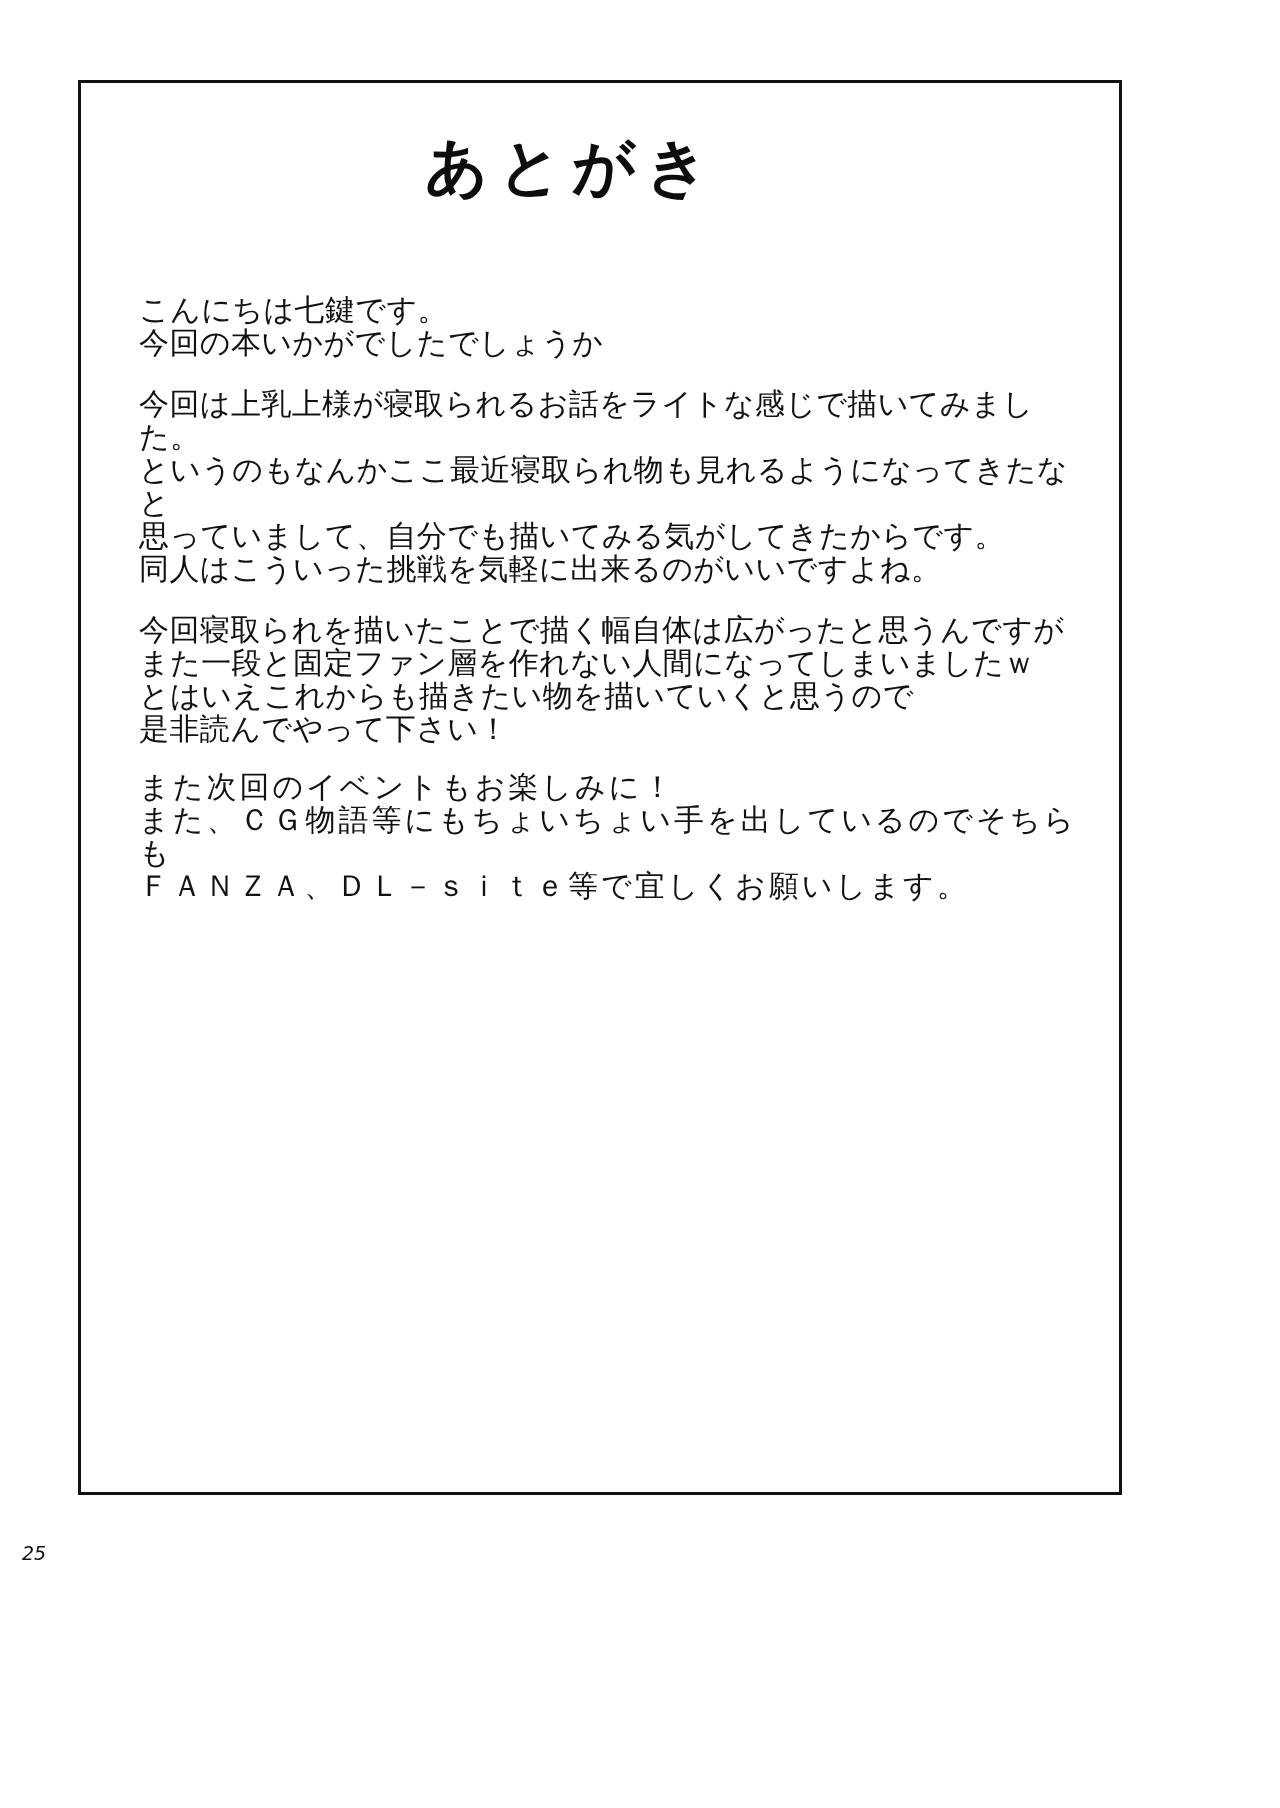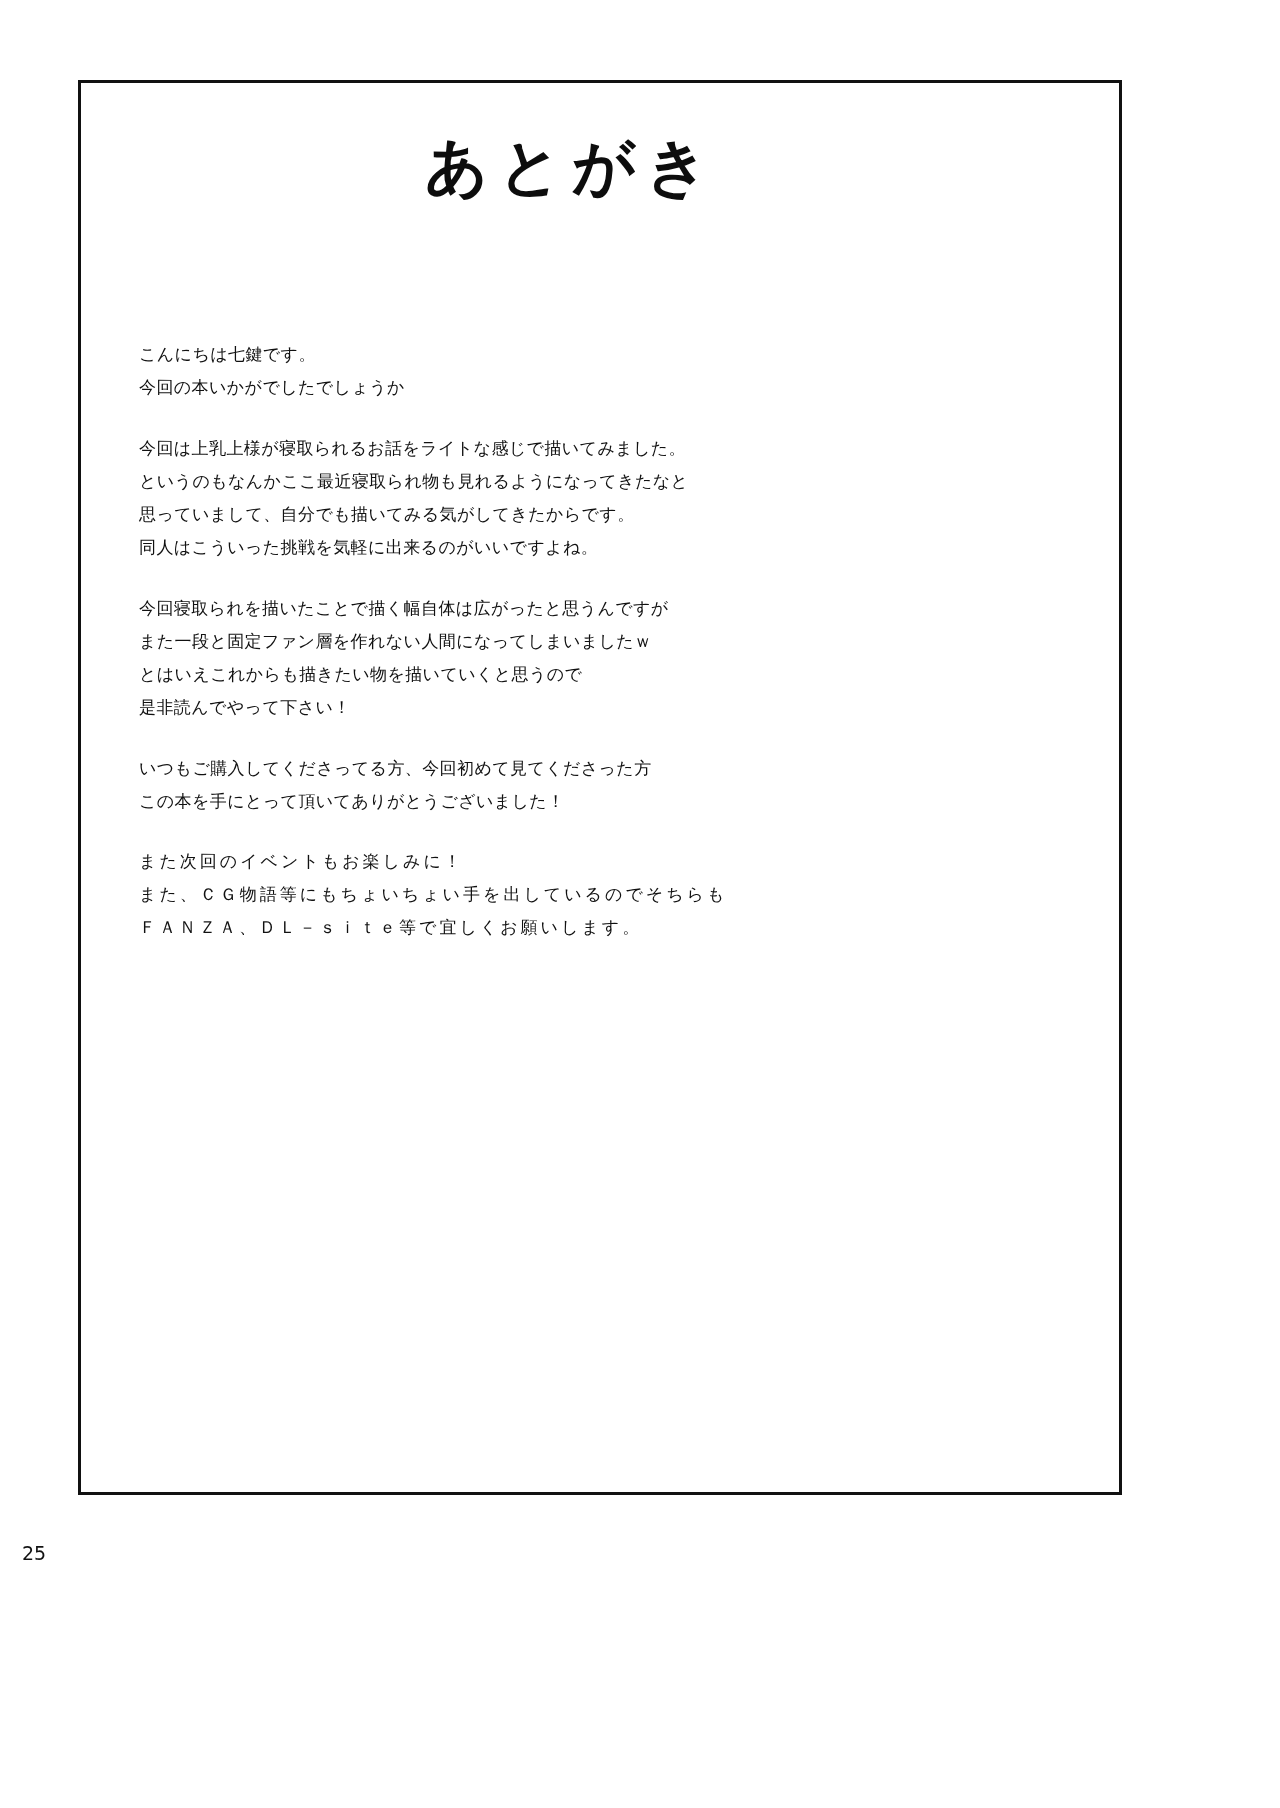--- a/index.html
+++ b/index.html
@@ -45,25 +45,24 @@
     color: #0d0d0d;
     font-family: "DejaVu Sans", sans-serif;
     transform: translateX(-28px);
   }
   .body-text {
     position: absolute;
     left: 58px;
     top: 210px;
     right: 40px;
     color: #111111;
-    font-size: 17px;
+    font-size: 30px;
     line-height: 33px;
     font-family: "DejaVu Sans", sans-serif;
     letter-spacing: 0.4px;
-    margin-top: 45px;
   }
   .para {
     margin: 0 0 28px 0;
     white-space: pre-line;
   }
   .para.gap-lg {
     margin-bottom: 62px;
   }
   .para.gap-xl {
     margin-bottom: 66px;
@@ -72,40 +71,39 @@
     letter-spacing: 3px;
     font-family: Liberation Mono, monospace;
   }
   .page-number {
     position: absolute;
     left: 22px;
     bottom: 24px;
     font-size: 19px;
     color: #111111;
     font-family: "DejaVu Sans", sans-serif;
+    font-style: italic;
   }
 </style>
 </head>
 <body>
 
 <div class="page">
   <div class="frame">
     <div class="afterword-title">あとがき</div>
     <div class="body-text">
       <p class="para">こんにちは七鍵です。
 今回の本いかがでしたでしょうか</p>
       <p class="para">今回は上乳上様が寝取られるお話をライトな感じで描いてみました。
 というのもなんかここ最近寝取られ物も見れるようになってきたなと
 思っていまして、自分でも描いてみる気がしてきたからです。
 同人はこういった挑戦を気軽に出来るのがいいですよね。</p>
       <p class="para">今回寝取られを描いたことで描く幅自体は広がったと思うんですが
 また一段と固定ファン層を作れない人間になってしまいましたｗ
 とはいえこれからも描きたい物を描いていくと思うので
 是非読んでやって下さい！</p>
-      <p class="para">いつもご購入してくださってる方、今回初めて見てくださった方
-この本を手にとって頂いてありがとうございました！</p>
       <p class="para gap-lg spaced">また次回のイベントもお楽しみに！
 また、ＣＧ物語等にもちょいちょい手を出しているのでそちらも
 ＦＡＮＺＡ、ＤＬ－ｓｉｔｅ等で宜しくお願いします。</p>
     </div>
   </div>
   <div class="page-number">25</div>
 </div>
 
 </body></html>

